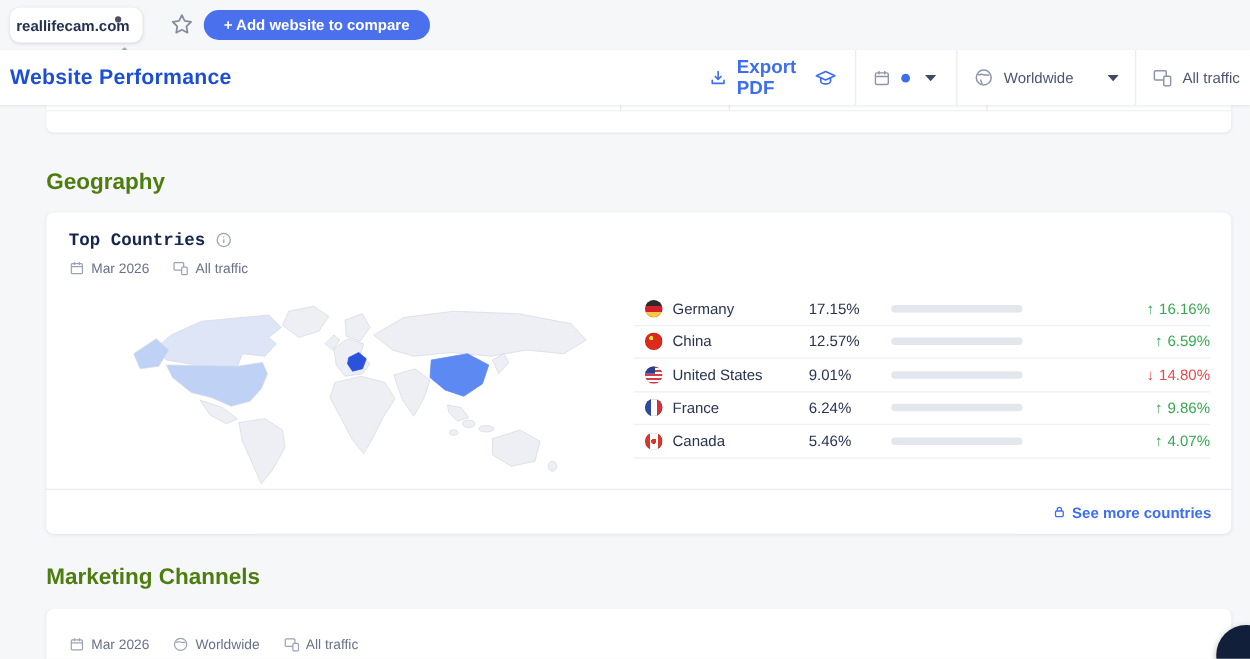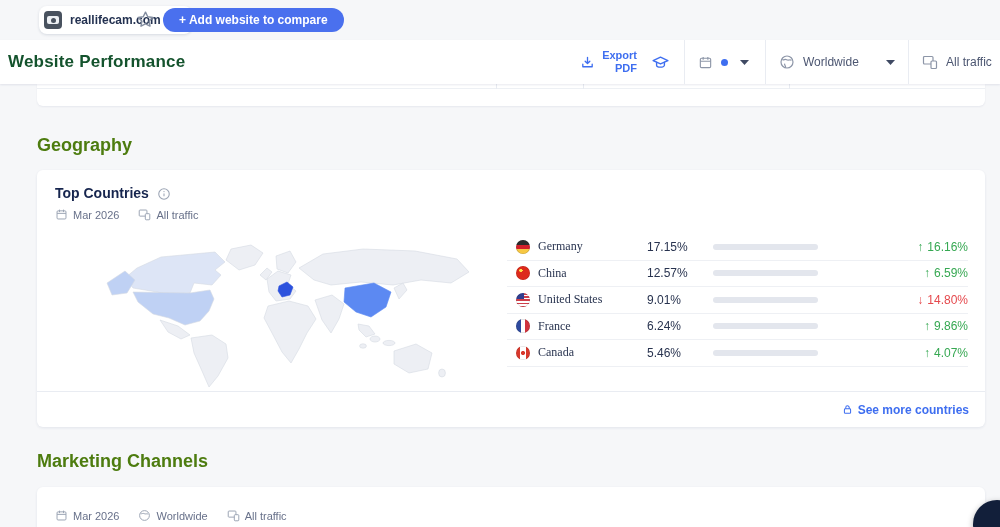--- a/index.html
+++ b/index.html
@@ -9,49 +9,50 @@
     background:#f6f7f9;
     position:relative;
     overflow:hidden;
     color:#28334f;
   }
   svg { display:block; }
 
   
   .topbar { position:absolute; top:0; left:0; right:0; height:40px; }
   .site-pill {
-    position:absolute; left:39px; top:6px; height:28px;
+    position:absolute; left:8px; top:6px; height:28px;
     background:#fff; border-radius:8px;
     box-shadow:0 1px 3px rgba(24,40,80,.14);
-    display:flex; align-items:center; gap:8px; padding:0 10px 0 5px;
+    display:flex; align-items:flex-end; gap:8px; padding:0 10px 0 5px;
     cursor:pointer;
+    flex-direction:column;
   }
   .favicon { width:18px; height:18px; background:#49525f; border-radius:4px; position:relative; }
   .favicon::before { content:""; position:absolute; left:3px; right:3px; top:5px; bottom:5px; background:#eef1f5; border-radius:2px; }
   .favicon::after { content:""; position:absolute; width:5px; height:5px; border-radius:50%; background:#49525f; left:6.5px; top:6.5px; }
   .site-name { font-size:12px; font-weight:700; color:#243251; }
   .star-btn { position:absolute; left:136px; top:10px; cursor:pointer; }
   .compare-btn {
     position:absolute; left:163px; top:8px; height:24px;
     background:#4a70ee; border:none; border-radius:13px;
     color:#fff; font-size:12px; font-weight:700;
     padding:0 16px; display:flex; align-items:center; cursor:pointer;
     font-family:"Liberation Sans", sans-serif;
   }
 
   
   .page-header {
     position:absolute; top:40px; left:0; right:0; height:44px;
     background:#fff; box-shadow:0 1px 2px rgba(25,43,100,.10);
     display:flex; align-items:center; z-index:5;
   }
-  .page-title { margin-left:8px; font-size:17px; font-weight:600; color:#14532d; letter-spacing:.2px; }
+  .page-title { margin-left:8px; font-size:17px; font-weight:600; color:#1d4ed8; letter-spacing:.2px; }
   .header-controls { margin-left:auto; display:flex; align-items:stretch; height:100%; }
   .export-group { display:flex; align-items:center; gap:7px; padding:0 10px 0 12px; color:#3e6ef0; cursor:pointer; }
-  .export-label { font-size:11px; font-weight:700; line-height:1.15; text-align:right; }
+  .export-label { font-size:15px; font-weight:700; line-height:1.15; text-align:left; }
   .cap-btn { display:flex; align-items:center; padding:0 14px 0 4px; cursor:pointer; }
   .hdr-control { display:flex; align-items:center; gap:8px; padding:0 13px; border-left:1px solid #e9ecf2; font-size:12px; color:#4c5671; cursor:pointer; }
   .hdr-control .val { white-space:nowrap; }
   .blue-dot { width:7px; height:7px; border-radius:50%; background:#3e6ef0; }
   .chev { margin-left:4px; }
   .ctl-date { padding-right:16px; }
   .ctl-geo { width:143px; }
   .ctl-traffic { padding-right:0; width:92px; }
 
   
@@ -72,34 +73,34 @@
   .st-mkt { top:451px; }
 
   .card {
     position:absolute; left:37px; width:948px; background:#fff;
     border-radius:6px; box-shadow:0 1px 3px rgba(25,43,100,.09);
   }
   .geo-card { top:170px; height:257px; }
   .mkt-card { top:487px; height:90px; border-radius:6px 6px 0 0; }
 
   .card-head { padding:15px 18px 0; }
-  .card-title-row { display:flex; align-items:flex-end; gap:8px; }
+  .card-title-row { display:flex; align-items:flex-start; gap:8px;font-family:Liberation Mono, monospace; }
   .card-title { font-size:14px; font-weight:700; color:#16254e; }
   .filters { margin-top:7px; display:flex; align-items:center; gap:5px; font-size:11px; color:#68718a; }
   .filters .sep { width:9px; }
   .info-btn { display:flex; cursor:pointer; }
 
   
   .geo-body { position:absolute; top:64px; left:0; right:0; bottom:36px; display:flex; }
   .map-wrap { width:470px; padding:6px 14px 0 26px; }
   .table-wrap { flex:1; padding-right:17px; }
 
   .t-head { display:flex; align-items:center; height:22px; border-bottom:1px solid #d9dde6; font-size:11px; color:#5d6880; }
   .t-row  { display:flex; align-items:center; height:26.5px; border-bottom:1px solid #eef0f4; font-size:12px; color:#28334f; cursor:pointer; }
-  .cell-country { width:140px; display:flex; align-items:center; gap:8px; padding-left:9px;font-family:Liberation Serif, serif; }
+  .cell-country { width:140px; display:flex; align-items:center; gap:8px; padding-left:9px; }
   .h-country { width:140px; padding-left:9px; }
   .h-share { padding-left:30px; }
   .h-change { margin-left:auto; }
   .cell-num { width:60px; text-align:left; }
   .bar-track { width:105px; height:6px; border-radius:3px; background:#e3e6ed; margin-left:6px; overflow:hidden; }
   .bar-fill { height:100%; border-radius:3px; background:#3e6df2; }
   .cell-change { margin-left:auto; display:flex; gap:4px; font-size:12px; }
   .cell-change.up { color:#36a852; }
   .cell-change.down { color:#e5494d; }
   .flag { width:14px; height:14px; border-radius:50%; flex:0 0 14px; box-shadow:inset 0 0 0 0.5px rgba(0,0,0,.18); }

